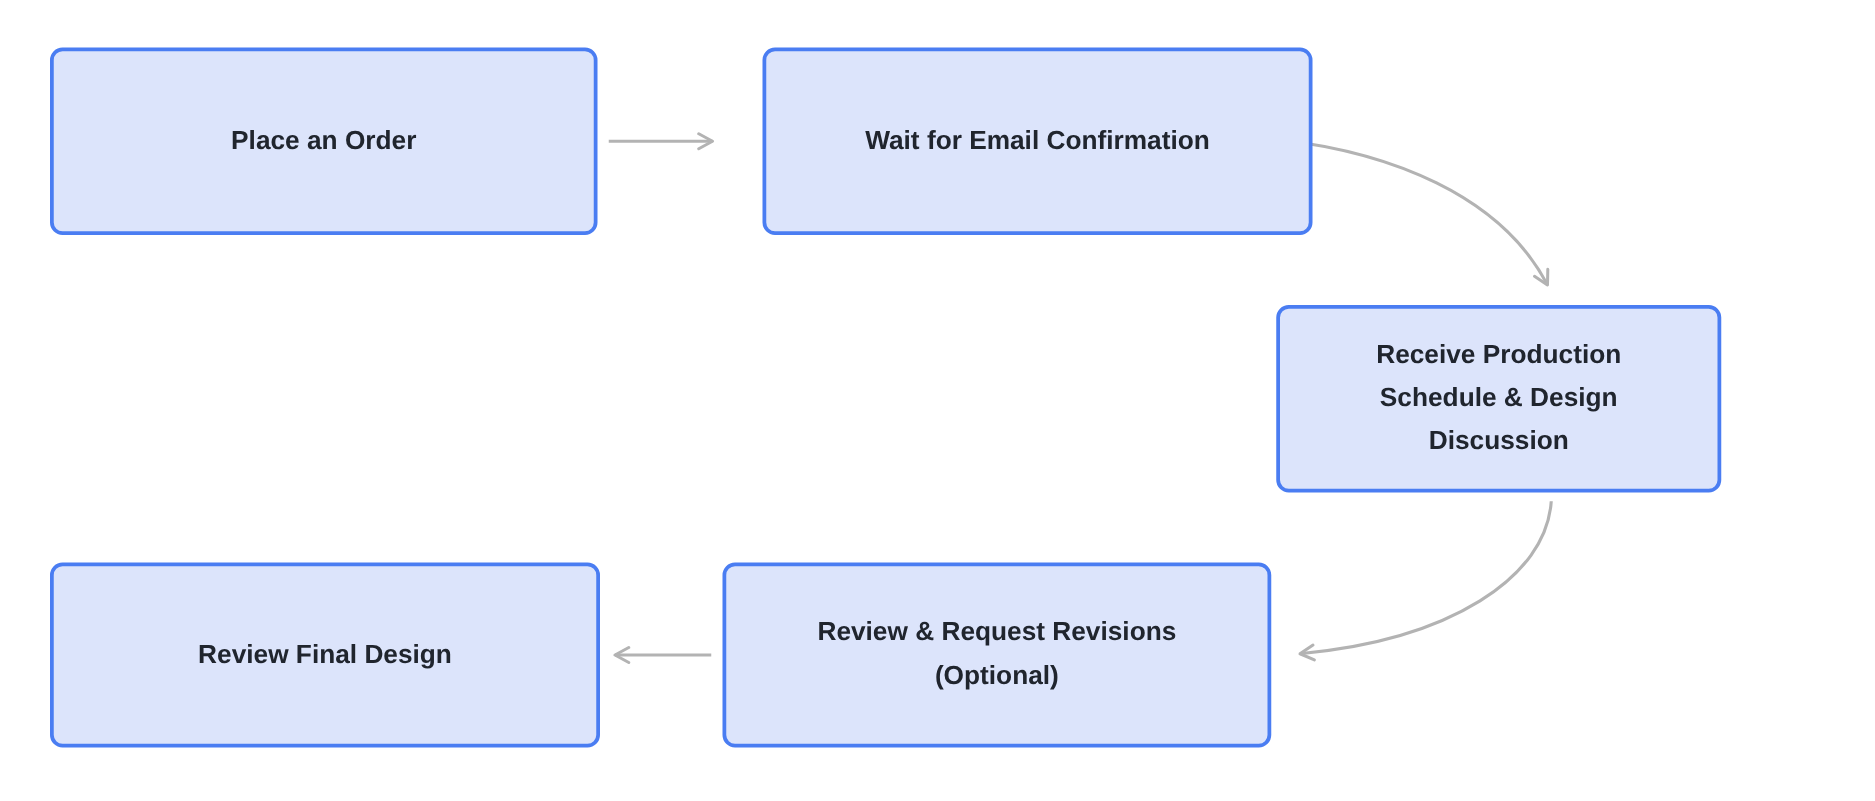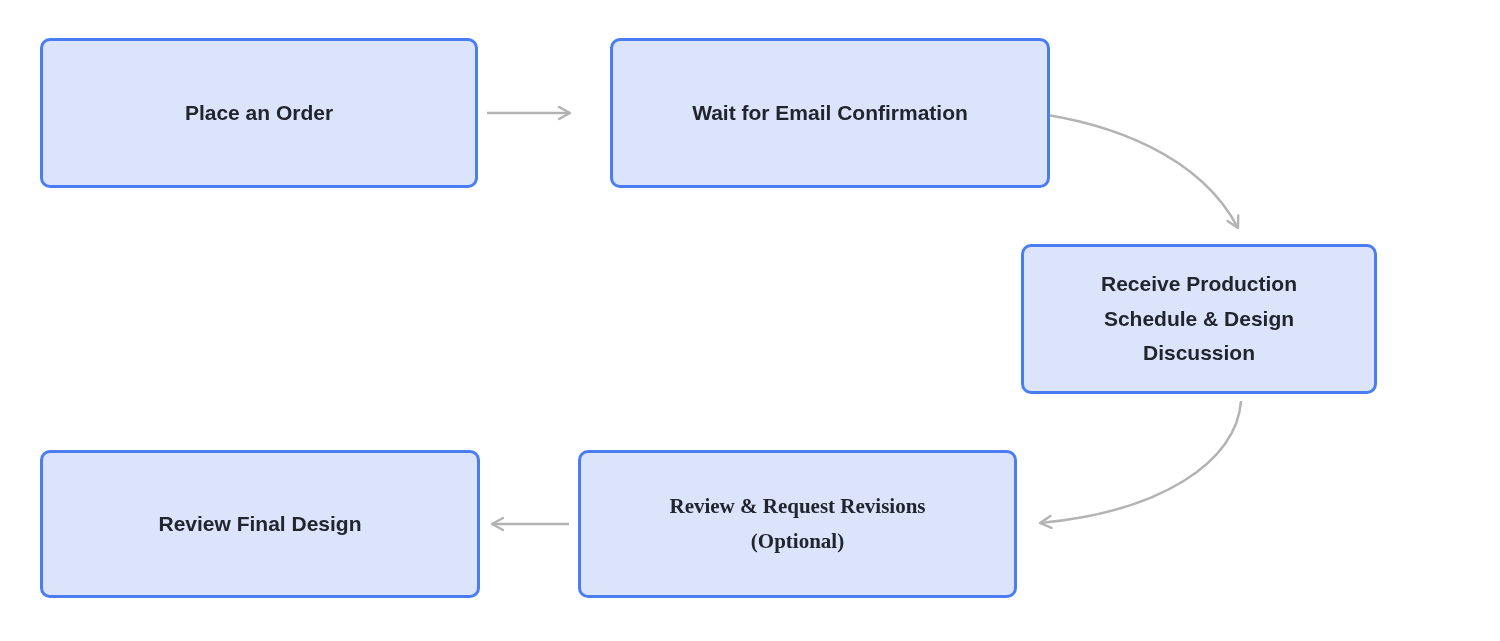--- a/index.html
+++ b/index.html
@@ -49,21 +49,21 @@
     font-size: 21px;
     font-weight: 700;
     color: var(--text-color, #20252e);
     line-height: 1.65;
     white-space: pre-line;
   }
 
   .n1 { left: 40px;   top: 38px;  width: 438px; height: 150px; }
   .n2 { left: 578px;  top: 38px;  width: 440px; height: 150px; margin-left: 32px; }
   .n3 { left: 1021px; top: 244px; width: 356px; height: 150px; }
-  .n4 { left: 578px;  top: 450px; width: 439px; height: 148px; font-family: Liberation Serif, serif; }
+  .n4 { left: 578px;  top: 450px; width: 439px; height: 148px; }
   .n5 { left: 40px;   top: 450px; width: 440px; height: 148px; }
 </style>
 </head>
 <body>
 
 <div class="canvas">
 
   <svg class="edges" viewBox="0 0 1500 641" xmlns="http://www.w3.org/2000/svg">
     <defs>
       <marker id="open-arrow" markerWidth="18" markerHeight="18" refX="13" refY="7.5" orient="auto" markerUnits="userSpaceOnUse">

